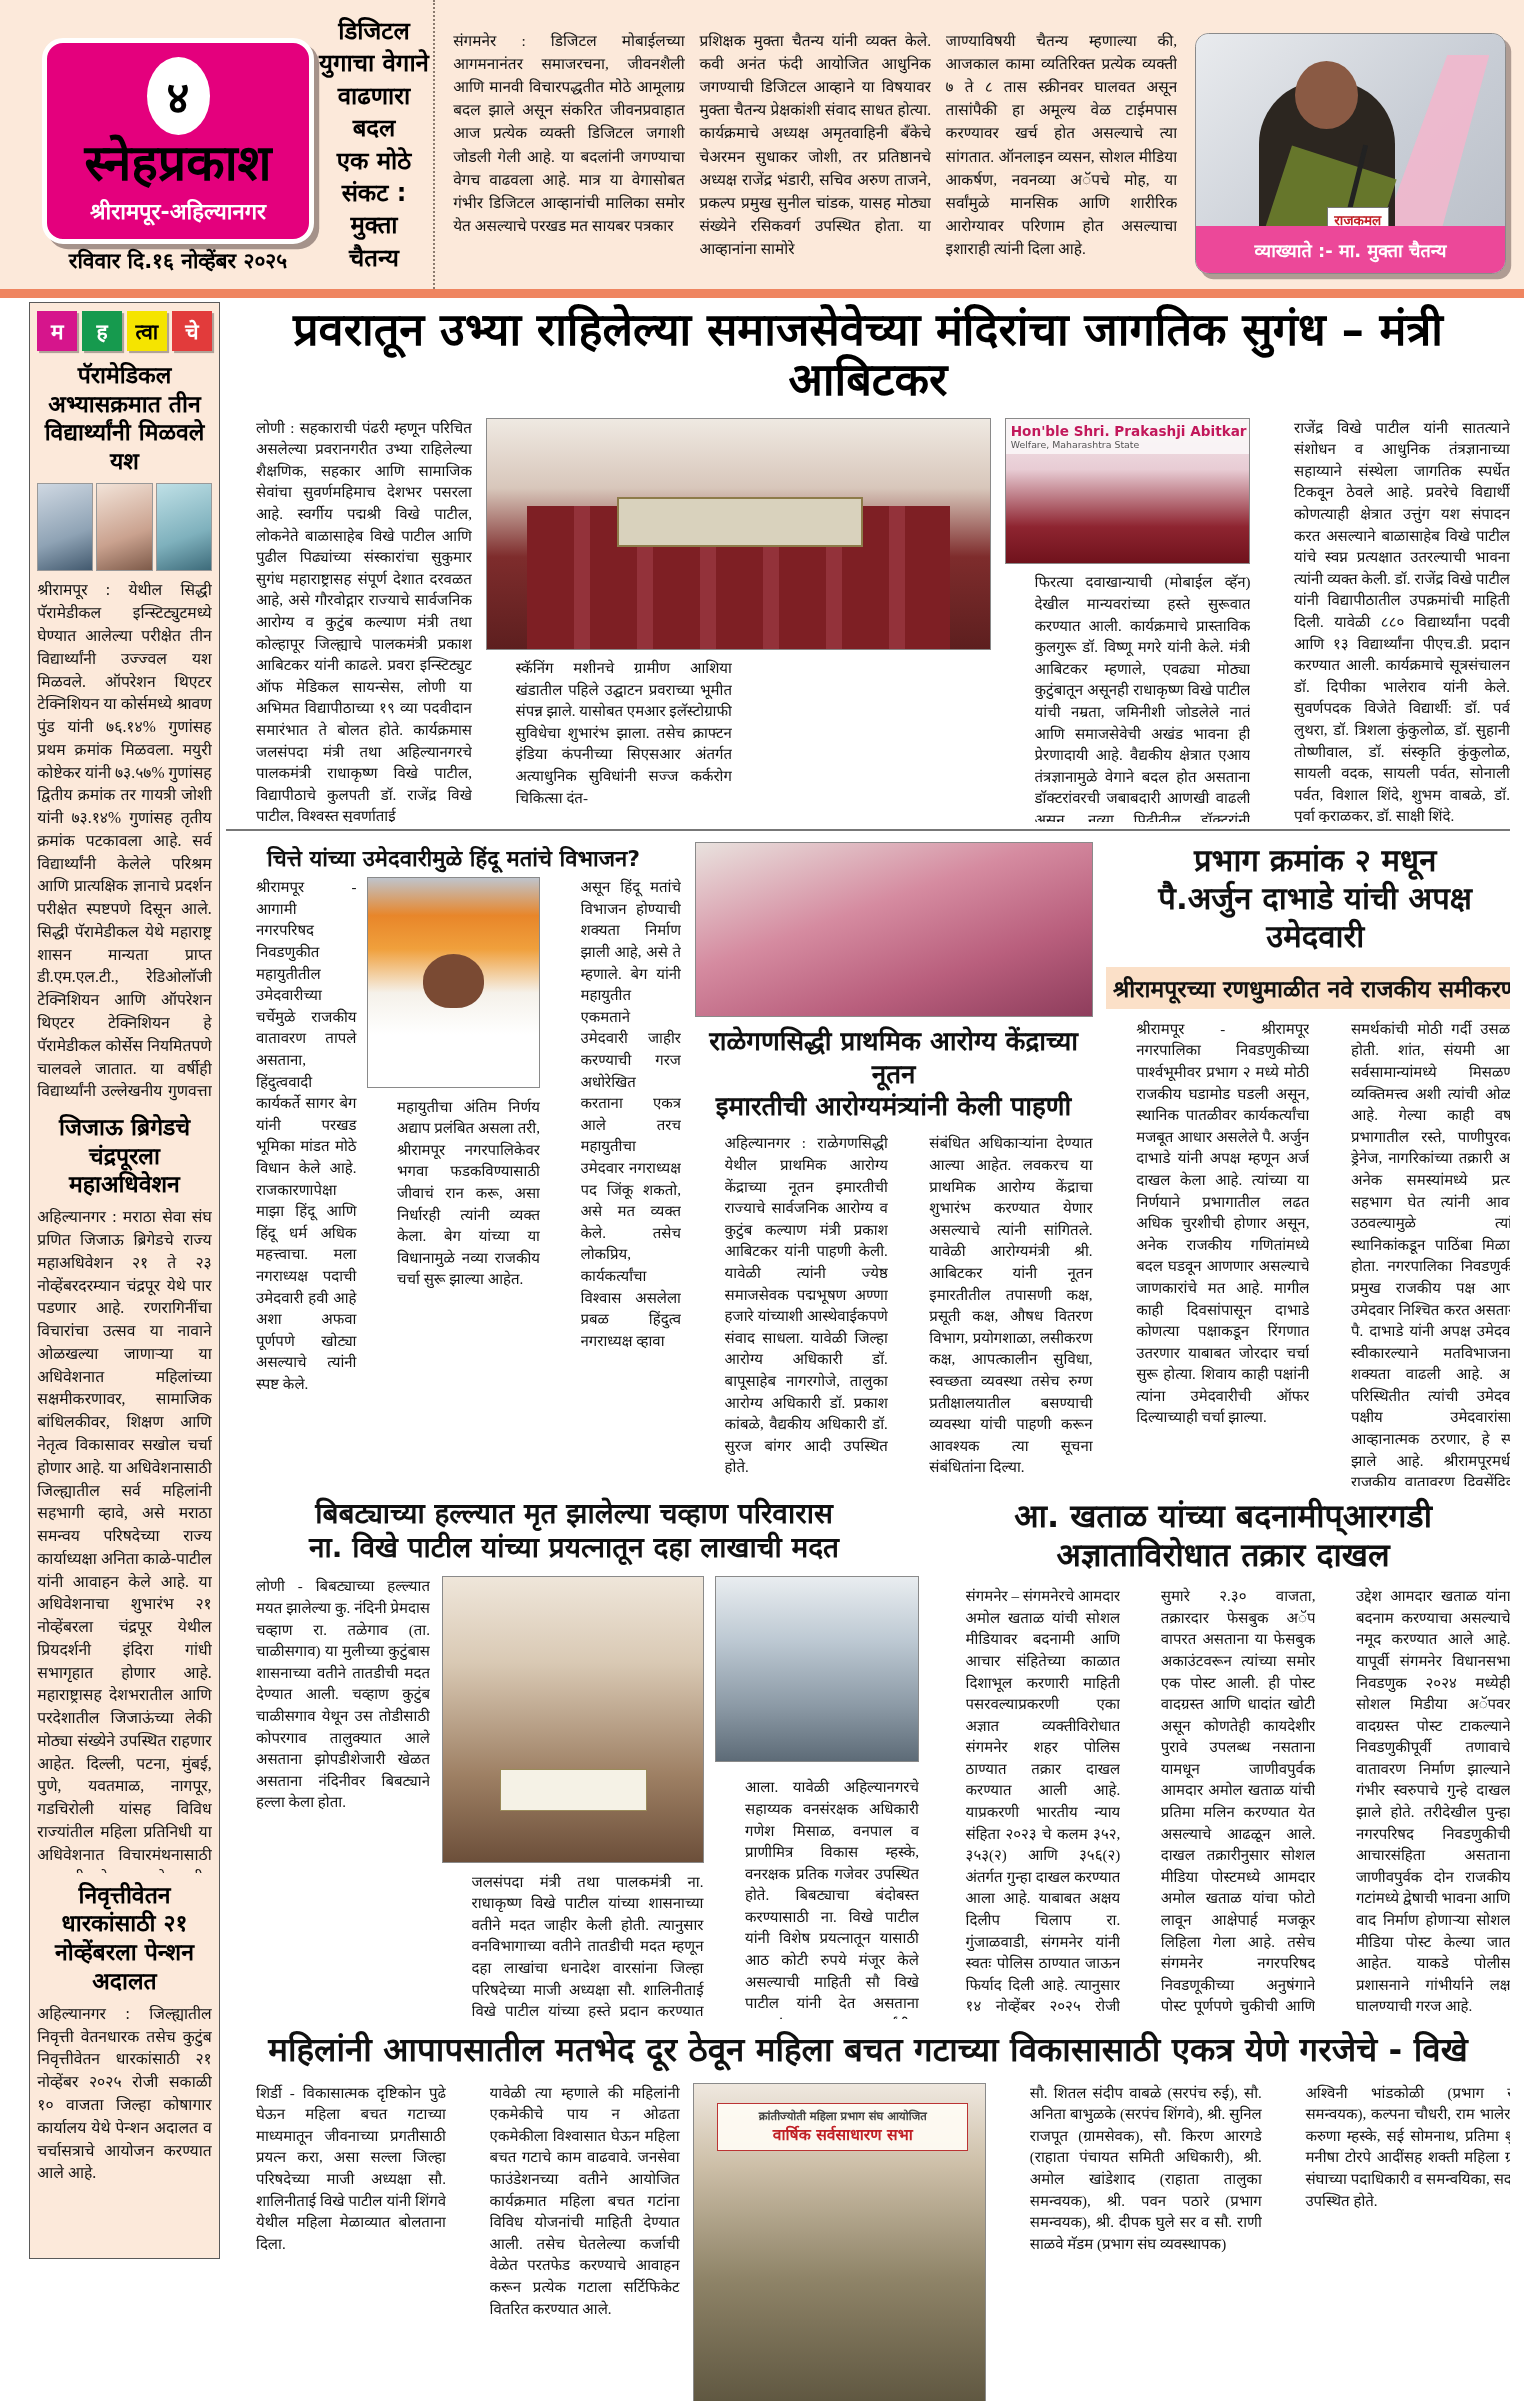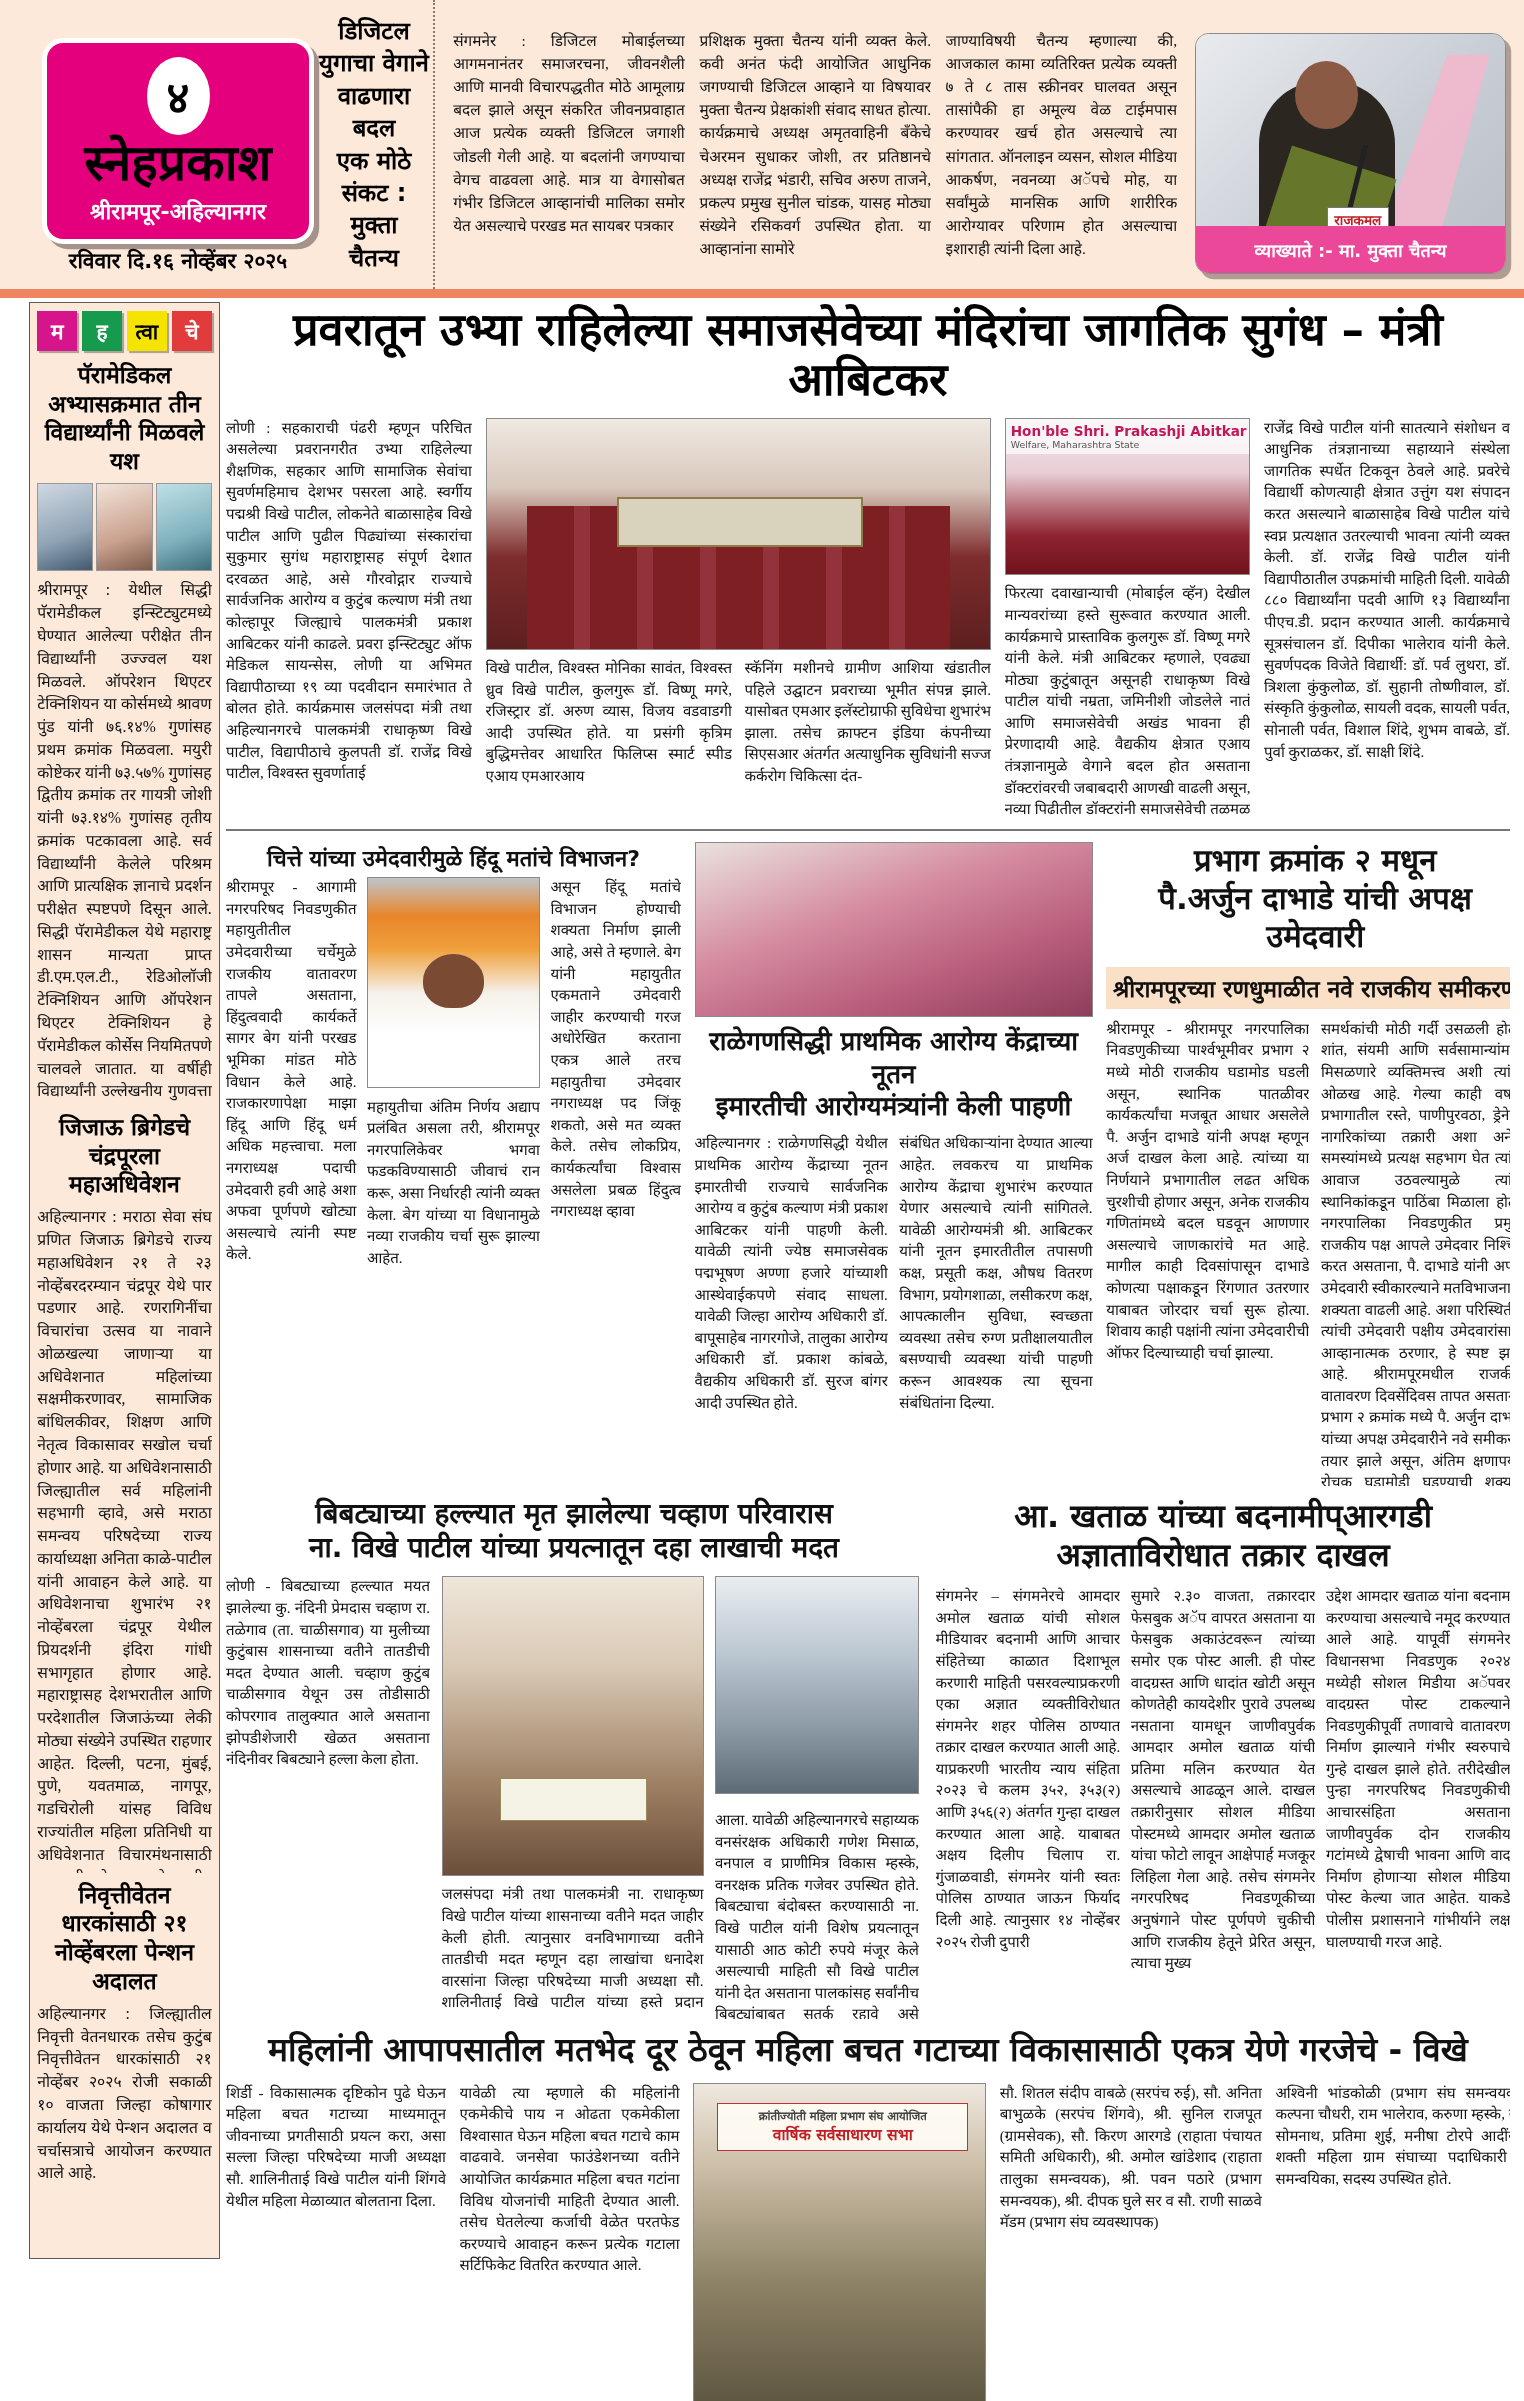--- a/index.html
+++ b/index.html
@@ -54,21 +54,21 @@
   .sb-photo.p3{background:linear-gradient(160deg,#bfe0e6,#7fb1bd 60%,#3d6b7a);}
   .sb-body{font-size:15.7px;line-height:1.45;text-align:justify;overflow:hidden;}
   .sb-body.b1{height:526px;} .sb-body.b2{height:667px;} .sb-body.b3{height:293px;}
 
   
   .main{position:absolute;left:226px;top:302px;width:1284px;}
   .main-headline{font-family:"DejaVu Sans",sans-serif;font-weight:bold;font-size:45px;text-align:center;
                  line-height:1.1;color:#000;margin:3.1px 0 13.6px 0;}
   .row{display:grid;gap:13.6px;}
   .row1{grid-template-columns:repeat(5,1fr);height:404px;overflow:hidden;margin-bottom:7.3px;}
-  .bodytxt{font-size:15px;line-height:1.44;text-align:justify;overflow:hidden;}
+  .bodytxt{font-size:15px;line-height:1.44;text-align:justify;overflow:hidden;margin-left:30px;}
   .stack{display:flex;flex-direction:column;gap:8.4px;overflow:hidden;}
   .two-sub{display:grid;grid-template-columns:1fr 1fr;gap:12.6px;overflow:hidden;flex:1 1 auto;}
   .photo{position:relative;border:0.5px solid #8a8a8a;overflow:hidden;}
   .ph-grad{height:230px;background:linear-gradient(180deg,#efe9e2 0%,#d8c7bb 30%,#7e2c2c 60%,#5d1f1f 100%);}
   .ph-grad .gown{position:absolute;left:8%;bottom:0;width:84%;height:62%;
                  background:repeating-linear-gradient(90deg,#7e1f24 0 47px,#93323a 47px 63px);}
   .ph-grad .board{position:absolute;left:26%;top:34%;width:48%;height:20%;background:#d9d2bd;border:2.1px solid #8d7b4a;}
   .ph-min{height:225px;background:linear-gradient(180deg,#f4e9ec 0%,#e8ccd4 35%,#8e2430 75%,#70121c 100%);}
   .ph-banner{position:absolute;left:0;top:0;width:100%;padding:4.2px 5.2px;background:rgba(250,245,246,.92);
              font-family:"DejaVu Sans",sans-serif;font-weight:bold;font-size:13.6px;color:#c2185b;}
@@ -183,21 +183,20 @@
 
     <div class="row row1">
       <div class="bodytxt">लोणी : सहकाराची पंढरी म्हणून परिचित असलेल्या प्रवरानगरीत उभ्या राहिलेल्या शैक्षणिक, सहकार आणि सामाजिक सेवांचा सुवर्णमहिमाच देशभर पसरला आहे. स्वर्गीय पद्मश्री विखे पाटील, लोकनेते बाळासाहेब विखे पाटील आणि पुढील पिढ्यांच्या संस्कारांचा सुकुमार सुगंध महाराष्ट्रासह संपूर्ण देशात दरवळत आहे, असे गौरवोद्गार राज्याचे सार्वजनिक आरोग्य व कुटुंब कल्याण मंत्री तथा कोल्हापूर जिल्ह्याचे पालकमंत्री प्रकाश आबिटकर यांनी काढले. प्रवरा इन्स्टिट्युट ऑफ मेडिकल सायन्सेस, लोणी या अभिमत विद्यापीठाच्या १९ व्या पदवीदान समारंभात ते बोलत होते. कार्यक्रमास जलसंपदा मंत्री तथा अहिल्यानगरचे पालकमंत्री राधाकृष्ण विखे पाटील, विद्यापीठाचे कुलपती डॉ. राजेंद्र विखे पाटील, विश्वस्त सुवर्णाताई</div>
 
       <div class="stack" style="grid-column:span 2;">
         <div class="photo ph-grad">
           <div class="gown"></div>
           <div class="board"></div>
         </div>
         <div class="two-sub">
-          <div class="bodytxt">विखे पाटील, विश्वस्त मोनिका सावंत, विश्वस्त ध्रुव विखे पाटील, कुलगुरू डॉ. विष्णू मगरे, रजिस्ट्रार डॉ. अरुण व्यास, विजय वडवाडगी आदी उपस्थित होते. या प्रसंगी कृत्रिम बुद्धिमत्तेवर आधारित फिलिप्स स्मार्ट स्पीड एआय एमआरआय</div>
           <div class="bodytxt">स्कॅनिंग मशीनचे ग्रामीण आशिया खंडातील पहिले उद्घाटन प्रवराच्या भूमीत संपन्न झाले. यासोबत एमआर इलॅस्टोग्राफी सुविधेचा शुभारंभ झाला. तसेच क्राफ्टन इंडिया कंपनीच्या सिएसआर अंतर्गत अत्याधुनिक सुविधांनी सज्ज कर्करोग चिकित्सा दंत-</div>
         </div>
       </div>
 
       <div class="stack">
         <div class="photo ph-min">
           <div class="ph-banner">
             <span>Hon'ble Shri. Prakashji Abitkar</span>
             <small>Welfare, Maharashtra State</small>
           </div>

